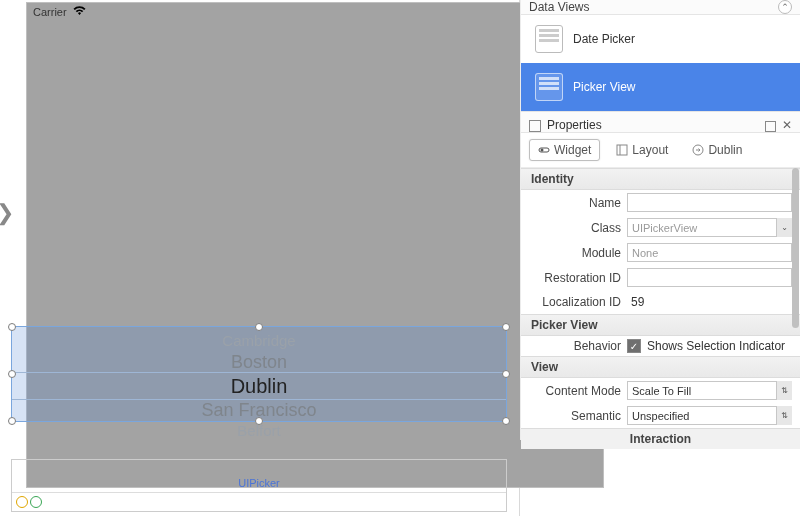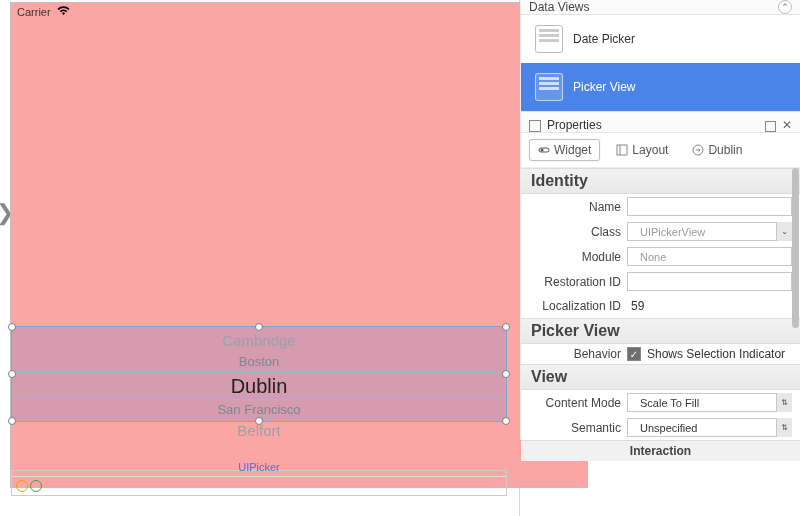--- a/index.html
+++ b/index.html
@@ -2,43 +2,43 @@
 <html><head>
 <meta charset="utf-8">
 <style>
   * { box-sizing: border-box; margin: 0; padding: 0; font-family: -apple-system, "Helvetica Neue", Arial, sans-serif; }
   body { background: #fff; width: 800px; height: 516px; overflow: hidden; display: flex; font-size: 12px; color: #333; }
 
   
   .left { width: 520px; height: 516px; position: relative; border-right: 1px solid #d9d9d9; }
   .arrow-left { position: absolute; left: -4px; top: 200px; color: #888; font-size: 22px; }
 
-  .device { position: absolute; left: 10px; top: 2px; width: 578px; height: 486px; border: 1px solid #bfbfbf; background: #fca5a5; }
+  .device { position: absolute; left: 26px; top: 2px; width: 578px; height: 486px; border: 1px solid #bfbfbf; background: #a3a3a3; }
   .statusbar { height: 18px; display: flex; align-items: center; padding: 0 6px; font-size: 11px; }
   .statusbar .sb-left { flex: 1; display: flex; align-items: center; gap: 6px; }
   .wifi-icon { display:inline-block; }
   .battery-icon { width: 22px; height: 10px; border: 1px solid #000; border-radius: 2px; position: relative; }
   .battery-icon::after { content:""; position:absolute; right:-3px; top:2px; width:2px; height:4px; background:#000; border-radius:1px; }
   .battery-icon .fill { position:absolute; left:1px; top:1px; bottom:1px; right:1px; background:#000; }
 
   
   .picker-select { position: absolute; left: 11px; top: 326px; width: 496px; height: 96px;
     background: rgba(71,128,209,0.22); border: 1px solid #7aa6dd; }
   .handle { position: absolute; width: 8px; height: 8px; border: 1px solid #7d7d7d; background: #fff; border-radius: 50%; }
   .h-tl{ left:-4px; top:-4px } .h-tr{ right:-4px; top:-4px } .h-bl{ left:-4px; bottom:-4px } .h-br{ right:-4px; bottom:-4px }
   .h-tc{ left:calc(50% - 4px); top:-4px } .h-bc{ left:calc(50% - 4px); bottom:-4px }
   .h-ml{ left:-4px; top:calc(50% - 4px) } .h-mr{ right:-4px; top:calc(50% - 4px) }
 
   .picker-rows { text-align: center; padding-top: 4px; }
   .picker-row { font-size: 15px; color: #9aa1a9; line-height: 20px; }
-  .picker-row.near { font-size: 13px; color: #7f858c; line-height: 22px; }
+  .picker-row.near { font-size: 18px; color: #7f858c; line-height: 22px; }
   .picker-row.sel { font-size: 20px; color: #222; font-weight: 400; line-height: 26px; }
   .picker-sel-lines { position:absolute; left:0; right:0; top:45px; height:28px; border-top:1px solid #9eb6d5; border-bottom:1px solid #9eb6d5; pointer-events:none; }
 
-  .bottombar { position: absolute; left: 11px; bottom: 20px; width: 496px; height: 26px; border:1px solid #ccc; }
+  .bottombar { position: absolute; left: 11px; bottom: 4px; width: 496px; height: 53px; border:1px solid #ccc; }
   .bottombar .label { position:absolute; bottom:22px; left:0; right:0; text-align:center; color:#4a73d7; font-size:11px; }
   .bottombar .icons { position:absolute; left:4px; bottom:3px; display:flex; gap:2px; }
   .circle-ic { width:12px; height:12px; border-radius:50%; border:1.5px solid; display:inline-block; }
   .circ-yellow{ border-color:#e0a600; } .circ-green{ border-color:#3aa655; }
   .bottombar .divider { position:absolute; left:0; right:0; bottom:18px; border-top:1px solid #ddd; }
 
   
   .right { flex: 1; height: 440px; display: flex; flex-direction: column; background: #fff; border-left:1px solid #ececec;}
   .section-hdr { height: 22px; background: #fbfbfb; border-bottom: 1px solid #e5e5e5; display:flex; align-items:center; padding:0 8px; color:#444; font-size:12px; }
   .section-hdr .spacer{flex:1}
@@ -58,25 +58,25 @@
   .props-hdr .ic { width:12px; height:12px; border:1px solid #888; margin-right:6px; display:inline-block;}
   .props-hdr .spacer{flex:1}
   .props-hdr .winbtn{ width:11px; height:11px; border:1px solid #888; margin-left:6px; display:inline-block;}
   .props-hdr .closebtn{ margin-left:6px; color:#666; font-size:12px;}
 
   .tabs { display:flex; gap:8px; padding:6px 8px; border-bottom:1px solid #ececec; align-items:center; }
   .tab { display:flex; align-items:center; gap:4px; padding:3px 8px; border-radius:3px; font-size:12px; color:#555; }
   .tab.active { border:1px solid #bfbfbf; background:#fff; box-shadow: 0 0 2px rgba(0,0,0,0.1); }
   .tab .tic { width:12px; height:12px; display:inline-block; }
 
-  .group-hdr { background: linear-gradient(#f2f2f2,#e9e9e9); border-top:1px solid #dcdcdc; border-bottom:1px solid #dcdcdc; padding:3px 10px; font-weight:600; color:#444; font-size:16px;}
+  .group-hdr { background: linear-gradient(#f2f2f2,#e9e9e9); border-top:1px solid #dcdcdc; border-bottom:1px solid #dcdcdc; padding:3px 10px; font-weight:600; color:#444; font-size:12px;}
   .formrow { display:flex; align-items:center; padding:3px 8px; gap:6px;}
   .formrow label{ width:92px; text-align:right; color:#444; font-size:12px;}
   .formrow .val { flex:1; }
-  input.txt, select.sel { width:100%; height:19px; border:1px solid #c7c7c7; background:#fff; font-size:11px; padding:0 12px; color:#333; }
+  input.txt, select.sel { width:100%; height:19px; border:1px solid #c7c7c7; background:#fff; font-size:11px; padding:0 4px; color:#333; }
   input.txt.readonly, .muted { color:#9a9a9a; }
   .sel-wrap{ position:relative; flex:1; }
   .sel-wrap .caret{ position:absolute; right:0; top:0; width:16px; height:19px; background:#e7e7e7; border-left:1px solid #c7c7c7; display:flex; align-items:center; justify-content:center; font-size:8px; color:#555;}
   .num-wrap{ position:relative; flex:1; }
   .num-wrap .spin{ position:absolute; right:0; top:0; width:14px; height:19px; background:#eee; border-left:1px solid #c7c7c7; display:flex; flex-direction:column;}
   .num-wrap .spin div{ flex:1; font-size:7px; text-align:center; color:#555;}
   .check { width:14px; height:14px; border:1px solid #888; background:#6f6f6f; color:#fff; font-size:10px; display:flex; align-items:center; justify-content:center; }
   .scrollthumb { position:absolute; right:1px; width:7px; background:#c0c0c0; border-radius:4px; }
 </style>
 </head>

